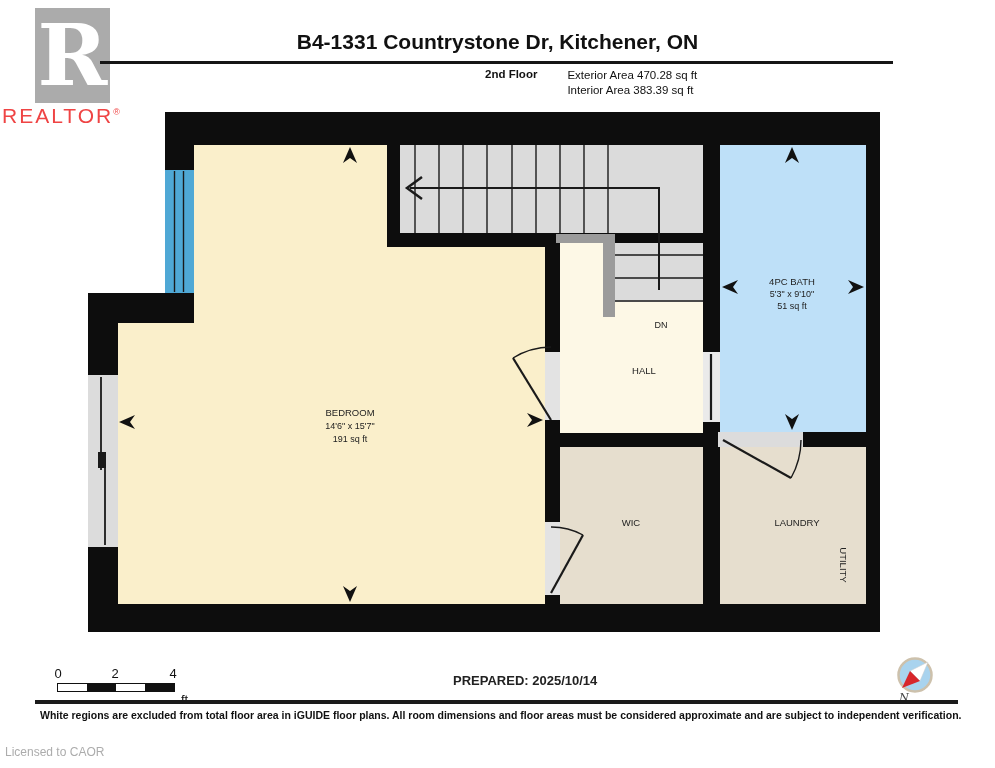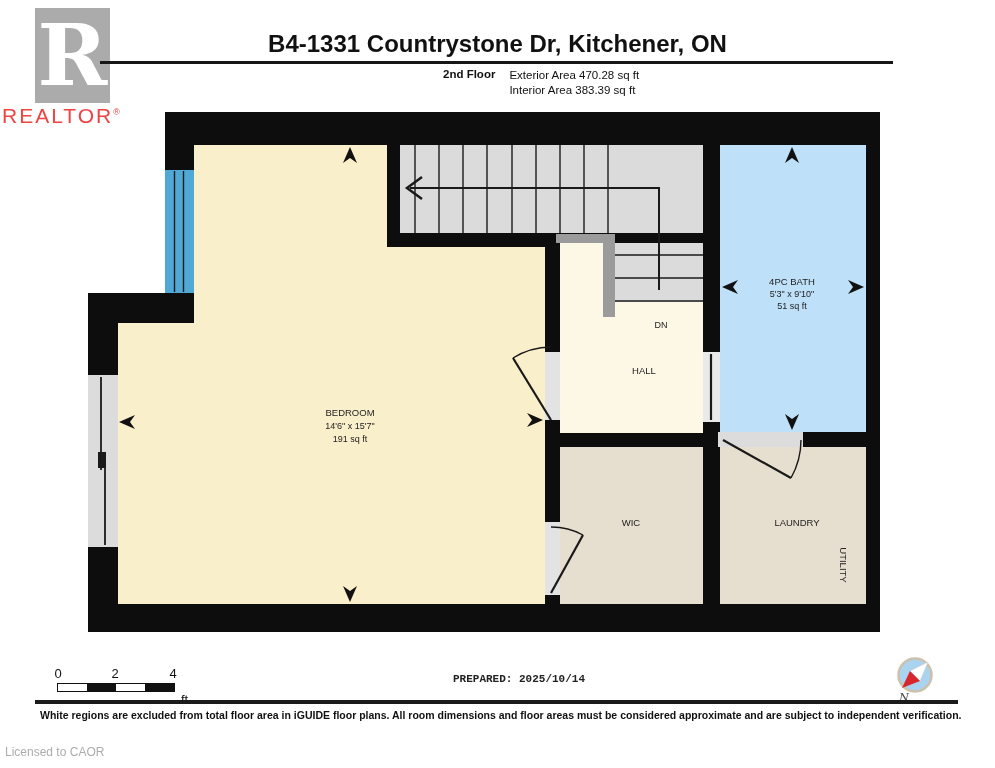--- a/index.html
+++ b/index.html
@@ -5,35 +5,35 @@
   html,body{margin:0;padding:0;background:#fff;}
   #page{position:relative;width:995px;height:768px;background:#fff;overflow:hidden;
         font-family:"Liberation Sans",sans-serif;}
   .abs{position:absolute;}
   
   #logo-box{left:35px;top:8px;width:75px;height:95px;background:#ABABAB;z-index:2;
             display:flex;align-items:center;justify-content:center;}
   #logo-r{color:#fff;font-family:"DejaVu Serif",serif;font-weight:bold;font-size:84px;line-height:84px;}
   #logo-word{left:2px;top:104px;color:#ef4444;font-size:21px;letter-spacing:2px;z-index:2;}
   #logo-word sup{font-size:9px;}
-  #page-title{left:0;right:0;top:30px;text-align:center;font-size:24px;font-weight:bold;color:#111;}
+  #page-title{left:0;right:0;top:30px;text-align:center;font-size:21px;font-weight:bold;color:#111;}
   #title-rule{left:100px;top:61px;width:793px;height:3px;background:#161616;z-index:3;}
   #subheader{left:443px;top:68px;display:flex;gap:14px;font-size:11.5px;color:#111;}
-  #floor-label{font-weight:bold;}
-  #area-lines div{line-height:15px;}
+  #floor-label{font-weight:bold;margin-left:42px;}
+  #area-lines div{line-height:15px;margin-left:16px;}
   
   #plan-svg{left:0;top:0;}
   
   #scalebar{left:57px;top:666px;width:200px;height:30px;font-size:13px;color:#111;}
   .scale-num{position:absolute;top:0;transform:translateX(-50%);}
   #scale-bar-outline{position:absolute;left:0;top:17px;width:116px;height:7px;border:1px solid #111;
                      display:flex;}
   .scale-seg{flex:1;height:100%;}
   #scale-ft{position:absolute;left:124px;top:26px;}
-  #prepared{left:453px;top:673px;font-size:11px;font-weight:600;color:#222;font-family:Liberation Mono, monospace;}
+  #prepared{left:453px;top:673px;font-size:13px;font-weight:600;color:#222;}
   #footer-rule{left:35px;top:700px;width:923px;height:4px;background:#1b1b1b;}
   #disclaimer{left:40px;top:709px;width:930px;font-size:10.5px;color:#111;font-weight:bold;}
   #licensed{left:5px;top:745px;font-size:12px;color:#ACACAC;}
 </style>
 </head>
 <body>
 
 <div id="page">
 
   <svg id="plan-svg" class="abs" width="995" height="768" viewBox="0 0 995 768">

